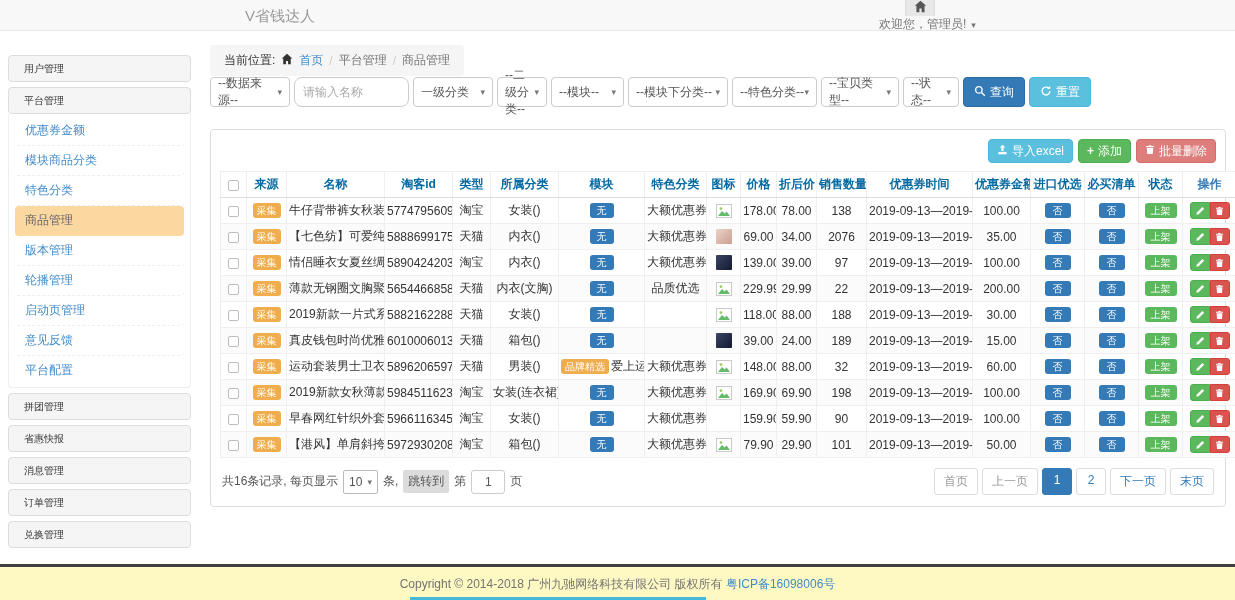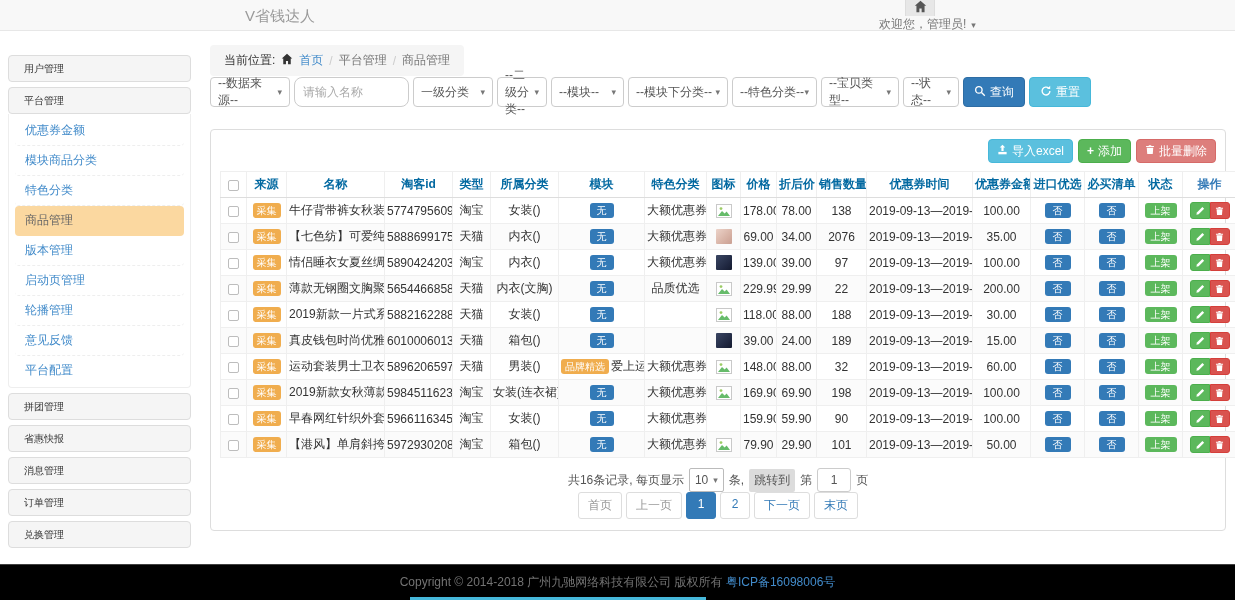--- a/index.html
+++ b/index.html
@@ -58,33 +58,33 @@
   .ops { display:inline-flex; }
   .op { display:inline-flex; width:20px; height:17px; align-items:center; justify-content:center; cursor:pointer; }
   .op-edit { background:#5cb85c; border:1px solid #4cae4c; border-radius:3px 0 0 3px; }
   .op-del { background:#d9534f; border:1px solid #d43f3a; border-radius:0 3px 3px 0; }
   .thumb-broken { display:inline-block; vertical-align:middle; }
   .thumb { display:inline-block; width:16px; height:15px; vertical-align:middle; border-radius:1px; }
   .thumb-light { background:linear-gradient(135deg,#ecd3c9,#d8b3a6 60%,#c99f92); }
   .thumb-dark { background:linear-gradient(135deg,#3a4663,#1f2740 70%,#141a2e); }
   .name-cell { color:#333; }
 
-  .pager-row { display:flex; justify-content:space-between; align-items:center; margin-top:10px; padding:0 2px 2px; color:#555;flex-direction:column; }
+  .pager-row { display:flex; justify-content:space-between; align-items:center; margin-top:10px; padding:0 2px 2px; color:#555; }
   .pager-left { display:flex; align-items:center; gap:5px; }
   .mini-sel { display:inline-flex; align-items:center; gap:5px; border:1px solid #bbb; border-radius:2px; height:24px; padding:0 5px; background:#fff; cursor:pointer; }
   .jump-chip { background:#dcdcdc; padding:3px 5px; border-radius:2px; color:#555; cursor:pointer; }
   .page-input { width:34px; height:24px; border:1px solid #ccc; border-radius:3px; text-align:center; font-size:12px; color:#555; font-family:inherit; }
   .pager-right { display:flex; gap:4px; }
   .pg { min-width:30px; padding:4px 9px; border:1px solid #ddd; border-radius:3px; background:#fff; text-align:center; cursor:pointer; font-size:12px; }
   .pg.muted { color:#999; }
   .pg.link { color:#337ab7; }
   .pg.active { background:#337ab7; border-color:#337ab7; color:#fff; }
 
   
-  .footer { position:absolute; left:0; right:0; bottom:0; height:36px; background:#000000; border-top:1px solid #404040; text-align:center; line-height:34px; color:#737373; font-size:12px; }
+  .footer { position:absolute; left:0; right:0; bottom:0; height:36px; background:#fef9c3; border-top:3px solid #404040; text-align:center; line-height:34px; color:#737373; font-size:12px; }
   .footer .icp { color:#428bca; cursor:pointer; }
   .bottom-strip { position:absolute; left:410px; bottom:0; width:296px; height:3px; background:#46b8da; }
 </style>
 </head>
 <body>
 
 <div class="navbar">
   <div class="brand">V省钱达人</div>
   <div class="nav-right">
     <div class="home-box">
@@ -104,22 +104,22 @@
 <div class="sidebar">
   <div id="sb-menu">
       <div class="sb-group">用户管理</div>
       <div class="sb-group">平台管理</div>
       <div class="sb-sub">
         <a class="sb-link">优惠券金额</a>
         <a class="sb-link">模块商品分类</a>
         <a class="sb-link">特色分类</a>
         <a class="sb-link active">商品管理</a>
         <a class="sb-link">版本管理</a>
+        <a class="sb-link">轮播管理</a>
         <a class="sb-link">启动页管理</a>
-        <a class="sb-link">轮播管理</a>
         <a class="sb-link">意见反馈</a>
         <a class="sb-link">平台配置</a>
       </div>
       <div class="sb-group">拼团管理</div>
       <div class="sb-group">省惠快报</div>
       <div class="sb-group">消息管理</div>
       <div class="sb-group">订单管理</div>
       <div class="sb-group">兑换管理</div>
     </div>
 </div>

